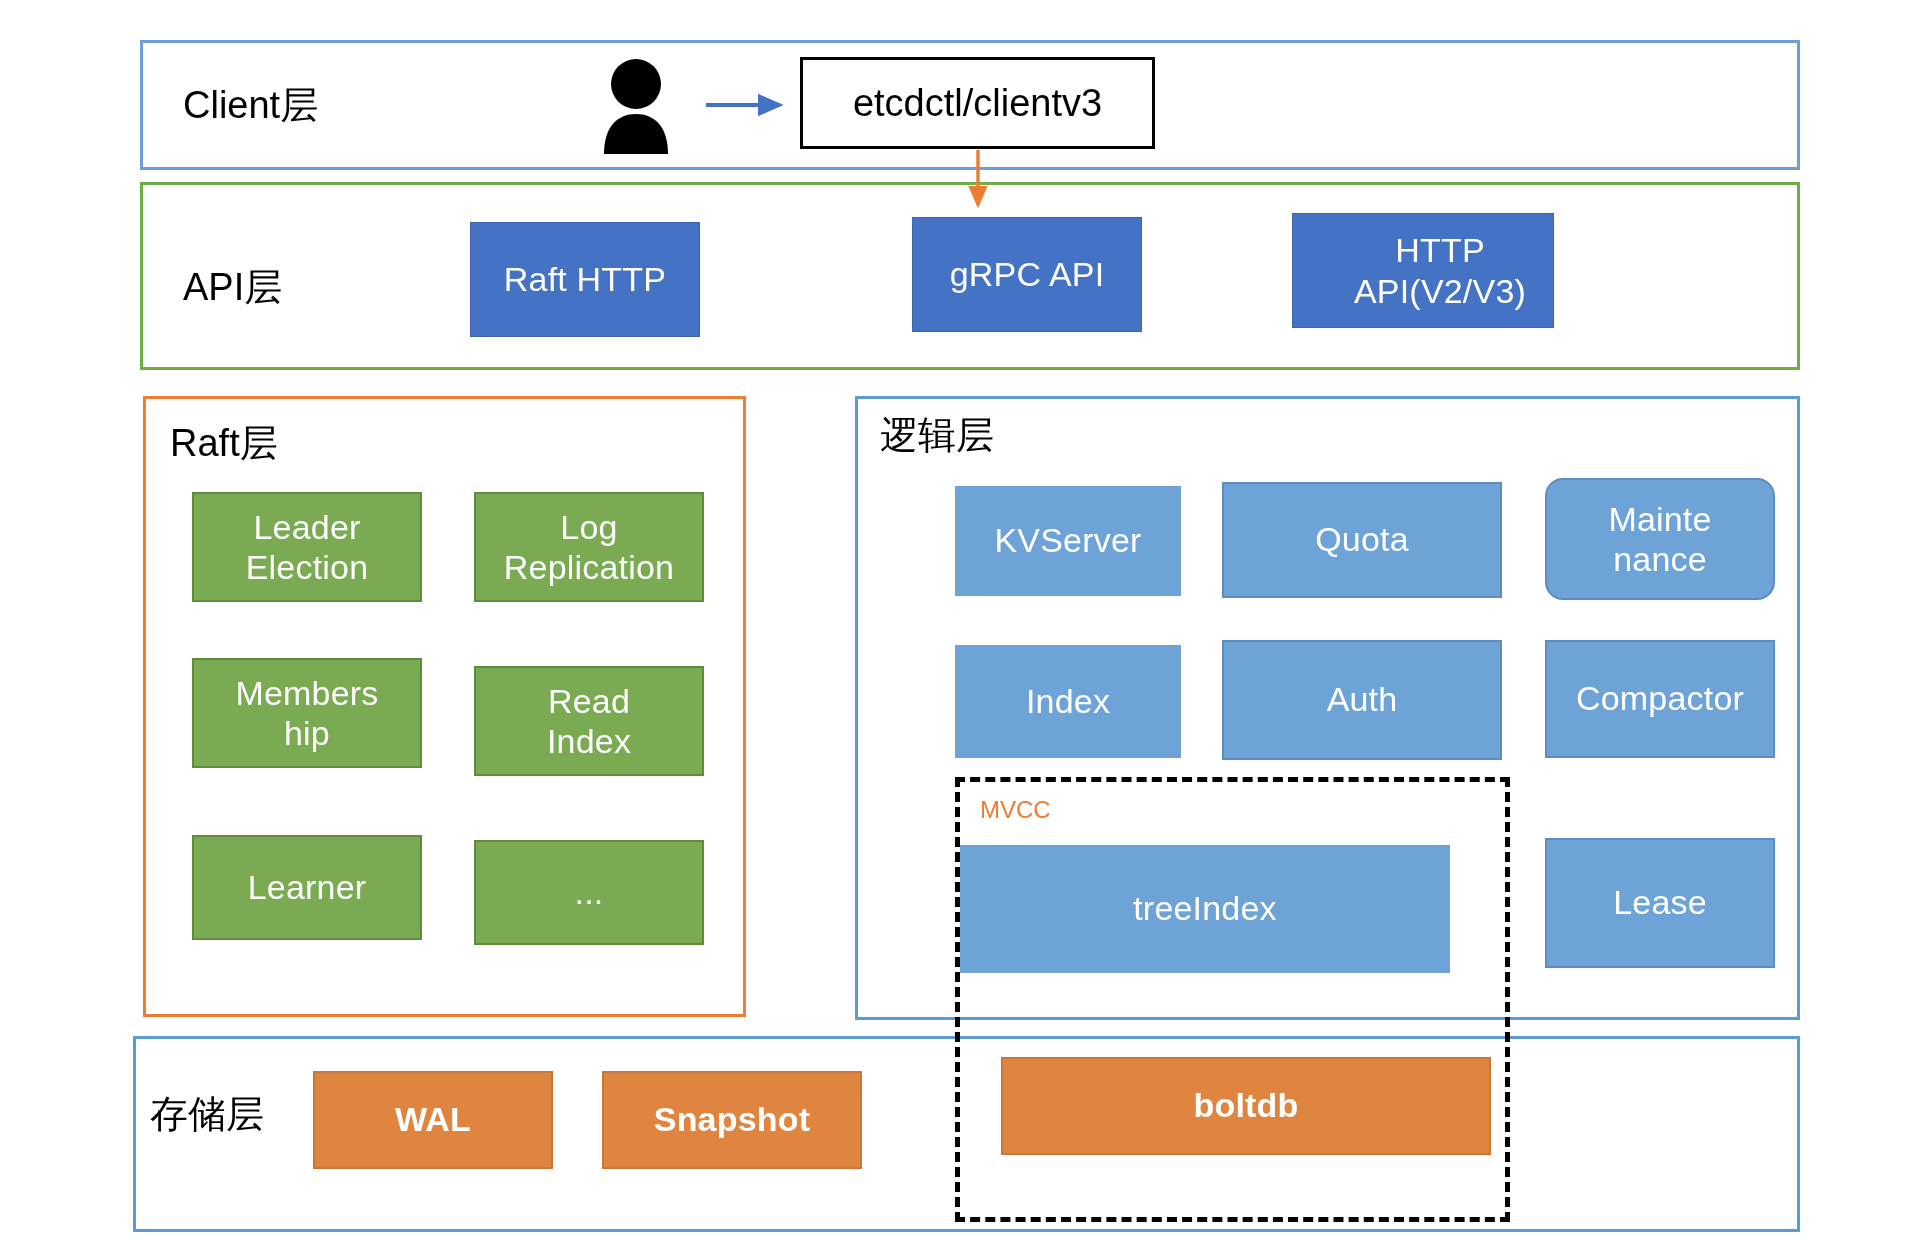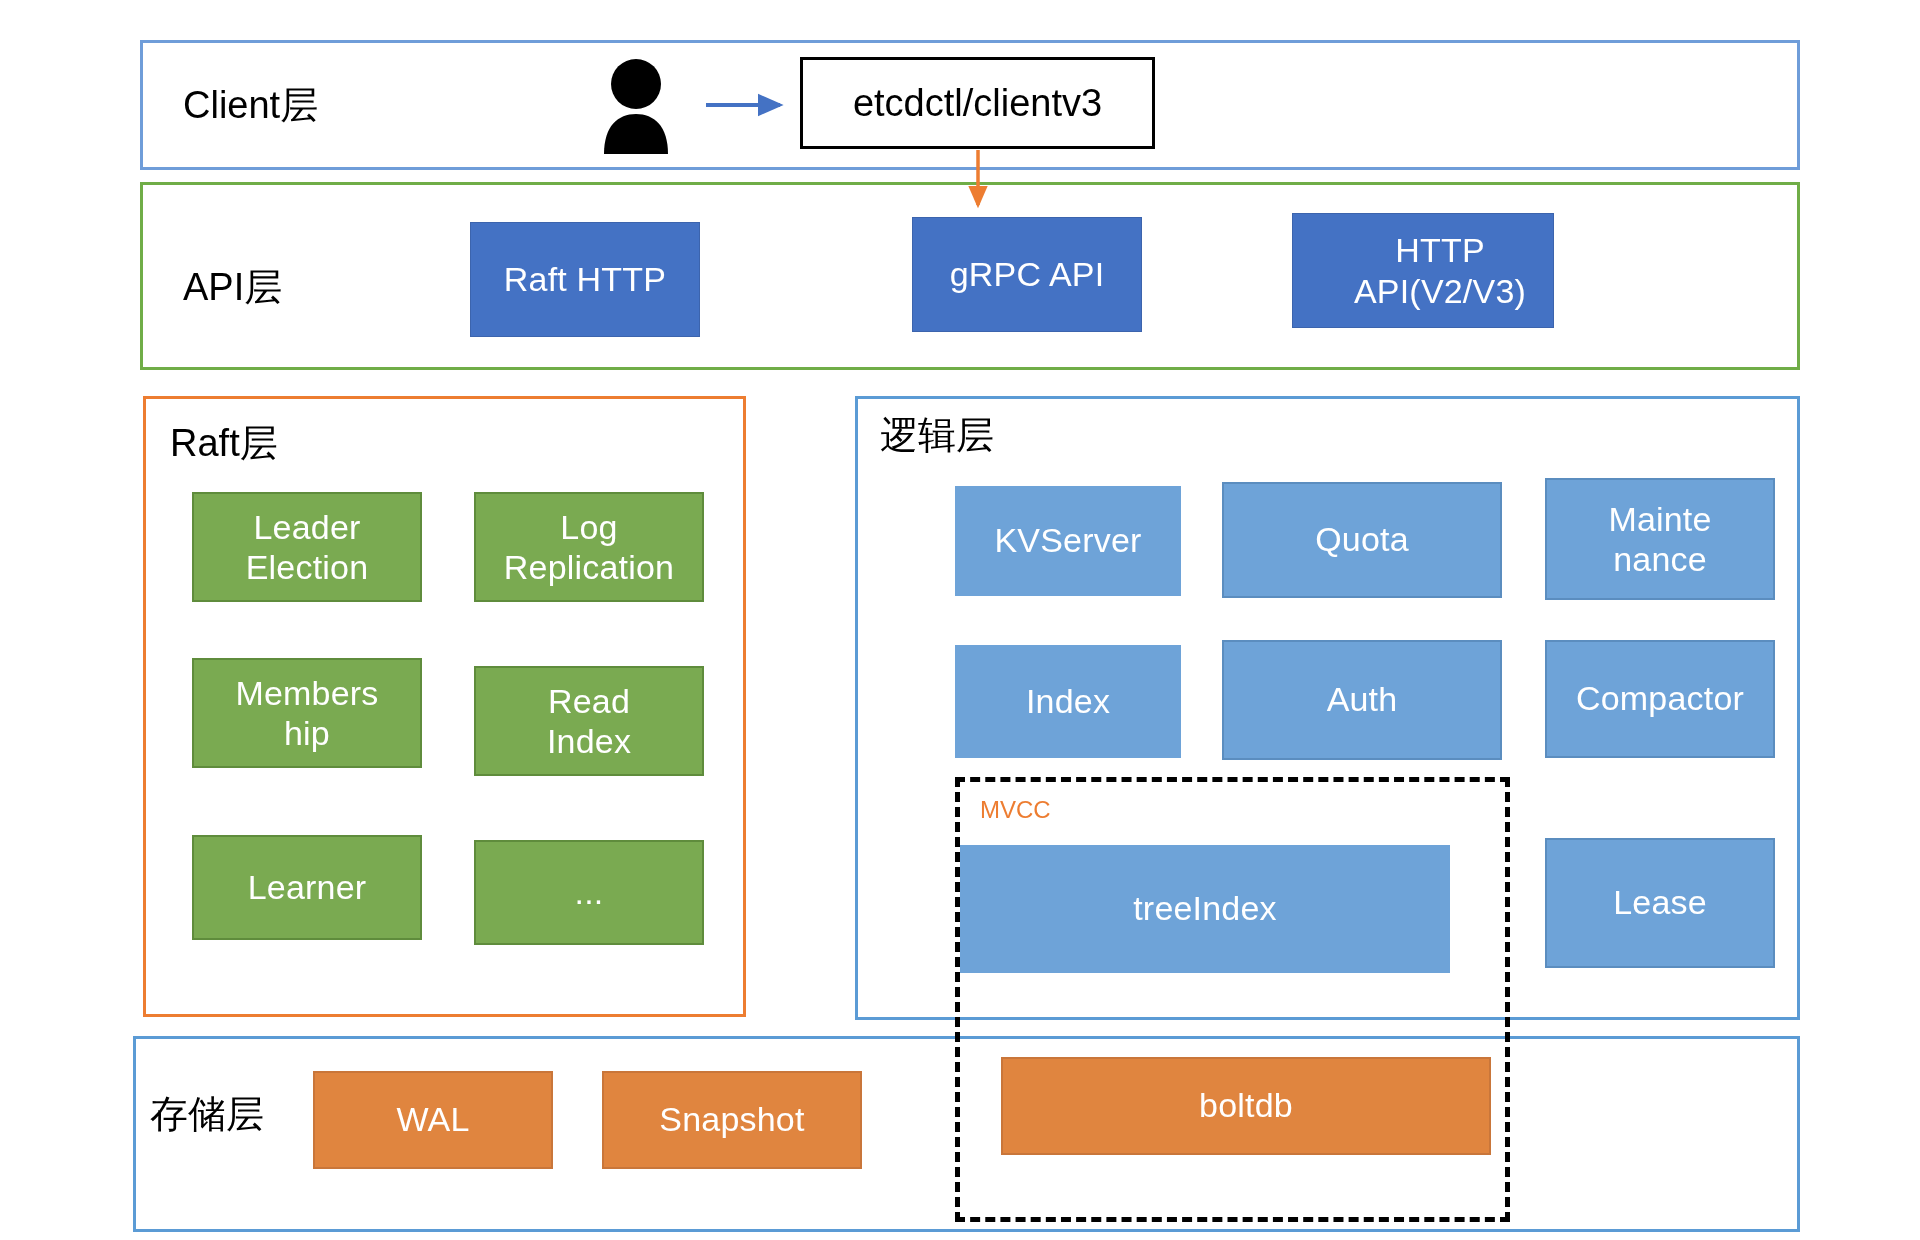--- a/index.html
+++ b/index.html
@@ -61,20 +61,21 @@
     border: 2px solid #5f8c3c;
   }
   .node-lightblue {
     background: #6ea3d8;
     border: 2px solid #5b8dbf;
   }
   .node-lightblue.noborder { border: none; }
   .node-orange {
     background: #e0853f;
     border: 2px solid #c9763a;
+    font-weight: bold;
   }
 
   
   .plain-box {
     position: absolute;
     background: #ffffff;
     border: 3px solid #000000;
     display: flex;
     align-items: center;
     justify-content: center;
@@ -172,21 +173,21 @@
   <div class="node node-green" style="left:474px; top:840px; width:230px; height:105px;">...</div>
 
   <div class="layer-frame frame-lblue" style="left:855px; top:396px; width:945px; height:624px;"></div>
 
   <div class="layer-title" style="left:880px; top:416px;">逻辑层</div>
 
   <div class="node node-lightblue noborder" style="left:955px; top:486px; width:226px; height:110px;">KVServer</div>
 
   <div class="node node-lightblue" style="left:1222px; top:482px; width:280px; height:116px;">Quota</div>
 
-  <div class="node node-lightblue two-line" style="left:1545px; top:478px; width:230px; height:122px; flex-direction:column;">
+  <div class="node node-lightblue two-line" style="left:1545px; top:478px; width:230px; height:122px; flex-direction:column;border-radius:18px;">
     <span>Mainte</span>
     <span>nance</span>
   </div>
 
   <div class="node node-lightblue noborder" style="left:955px; top:645px; width:226px; height:113px;">Index</div>
 
   <div class="node node-lightblue" style="left:1222px; top:640px; width:280px; height:120px;">Auth</div>
 
   <div class="node node-lightblue" style="left:1545px; top:640px; width:230px; height:118px;">Compactor</div>
 

